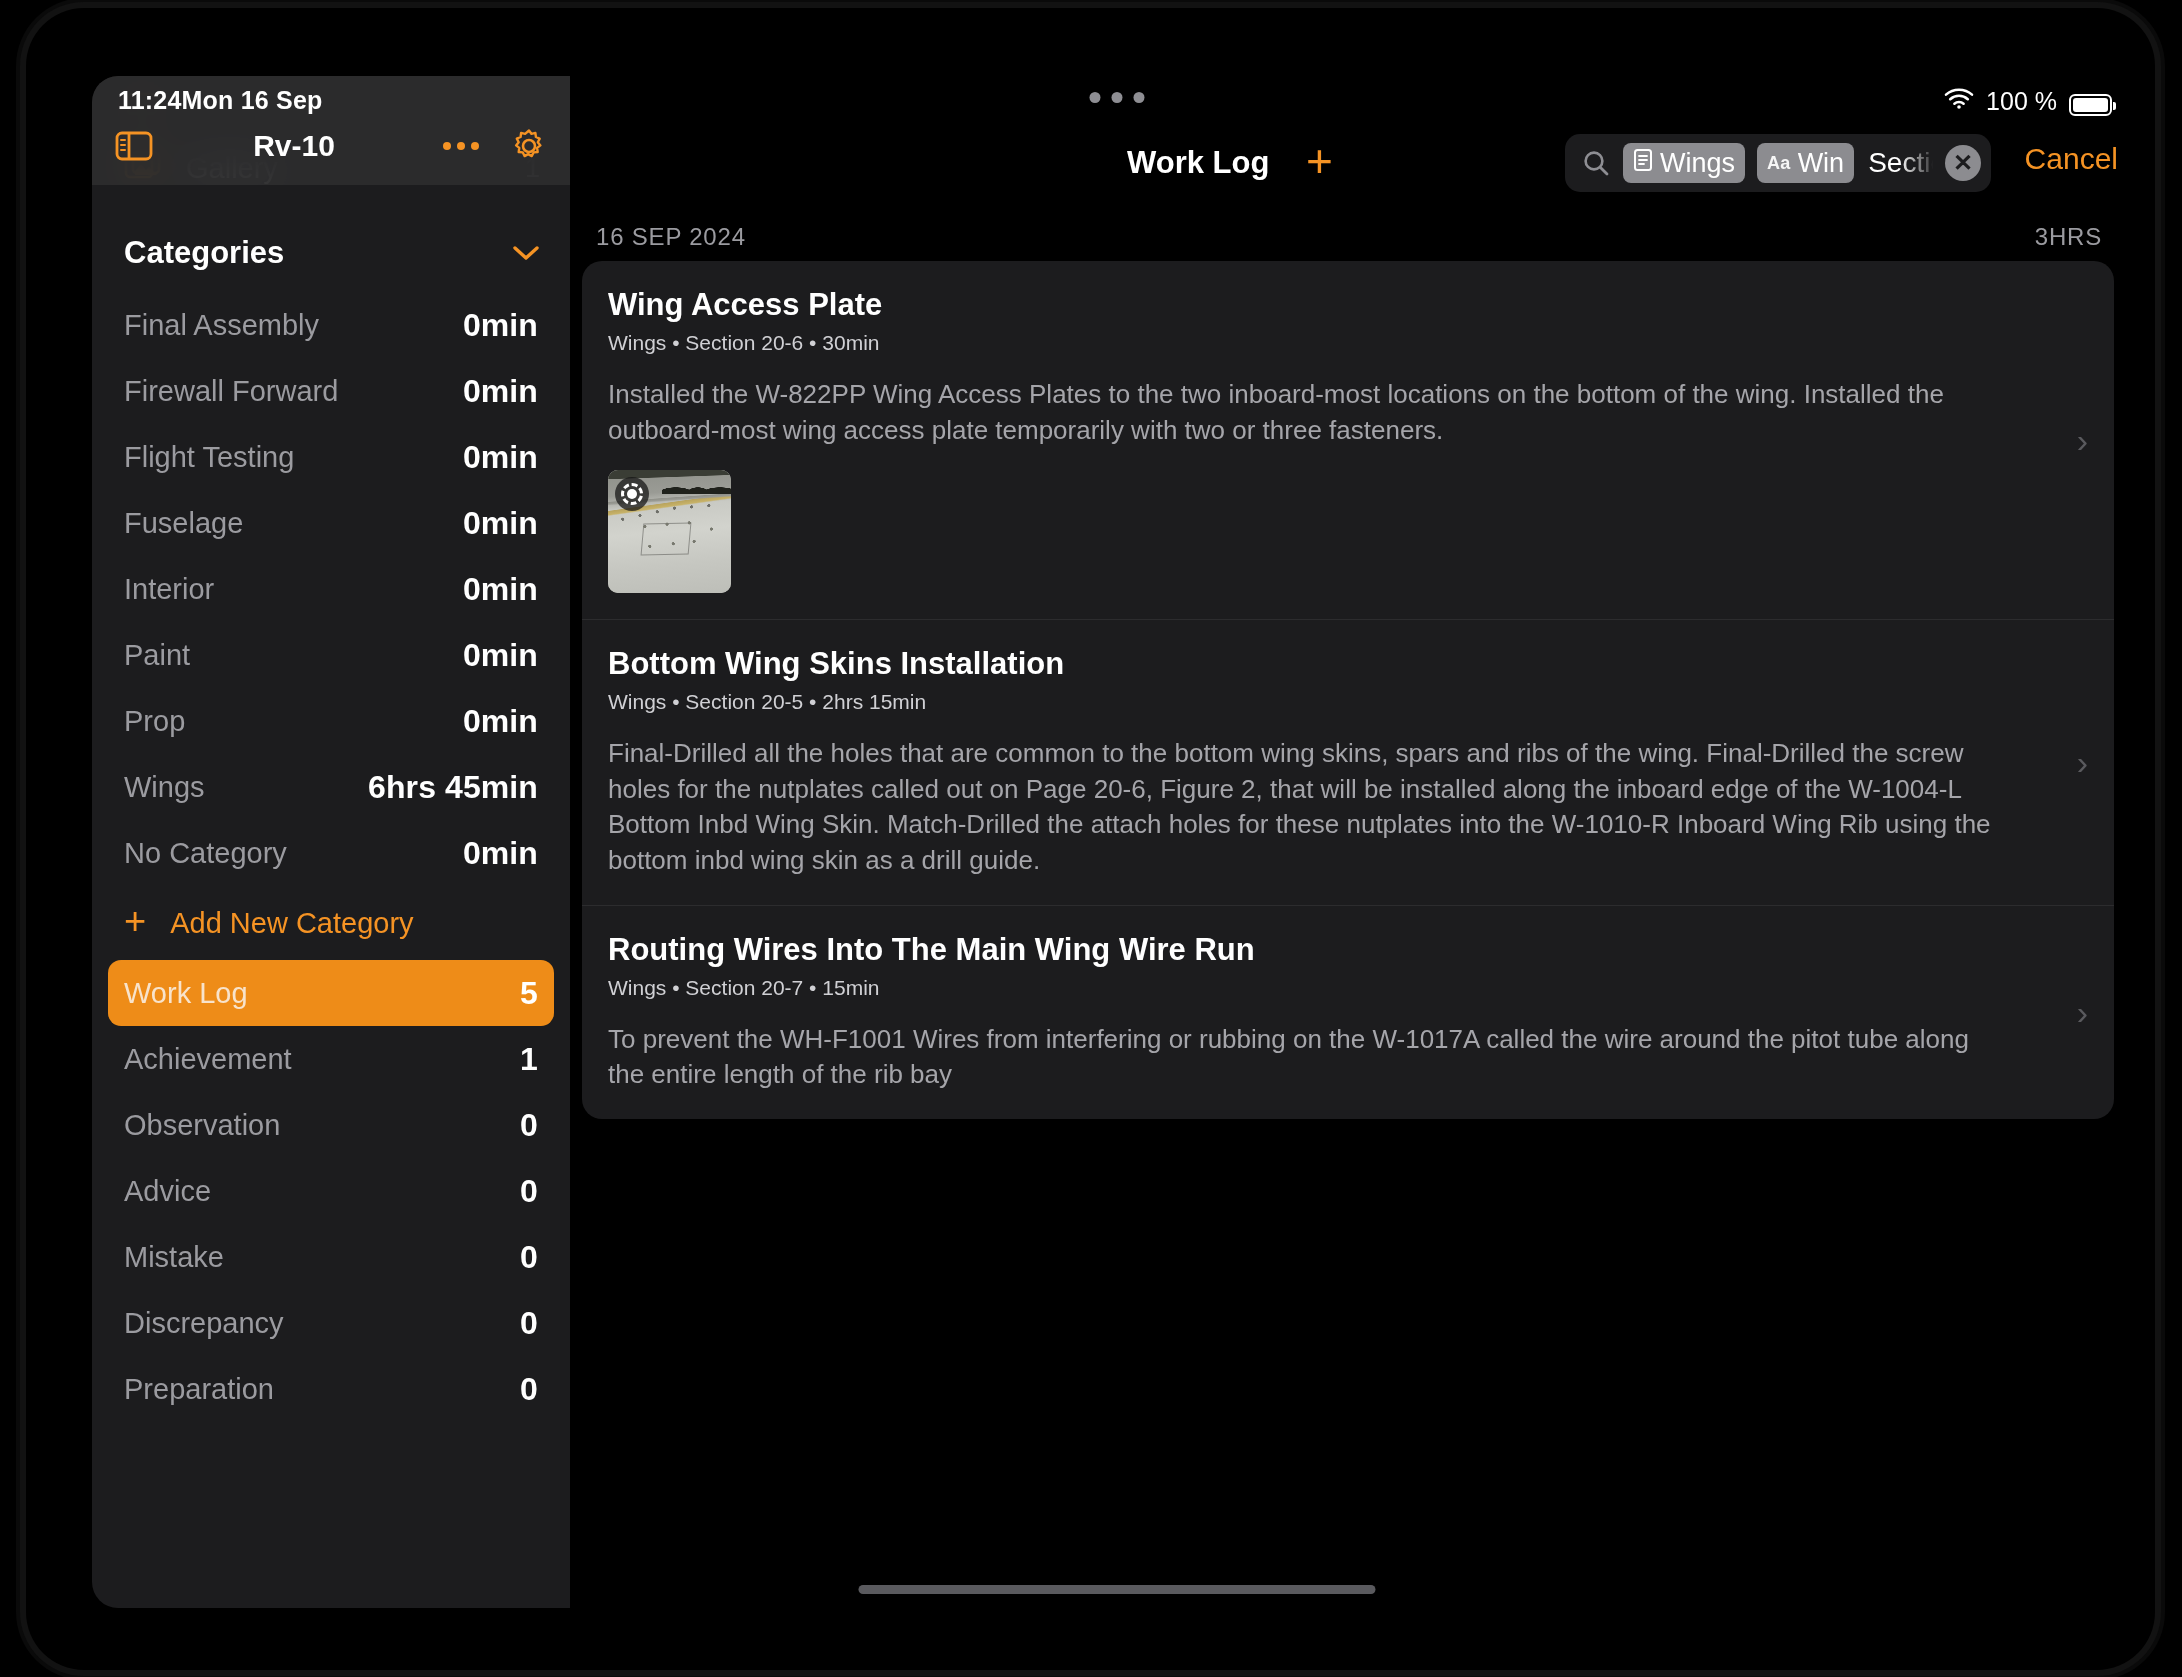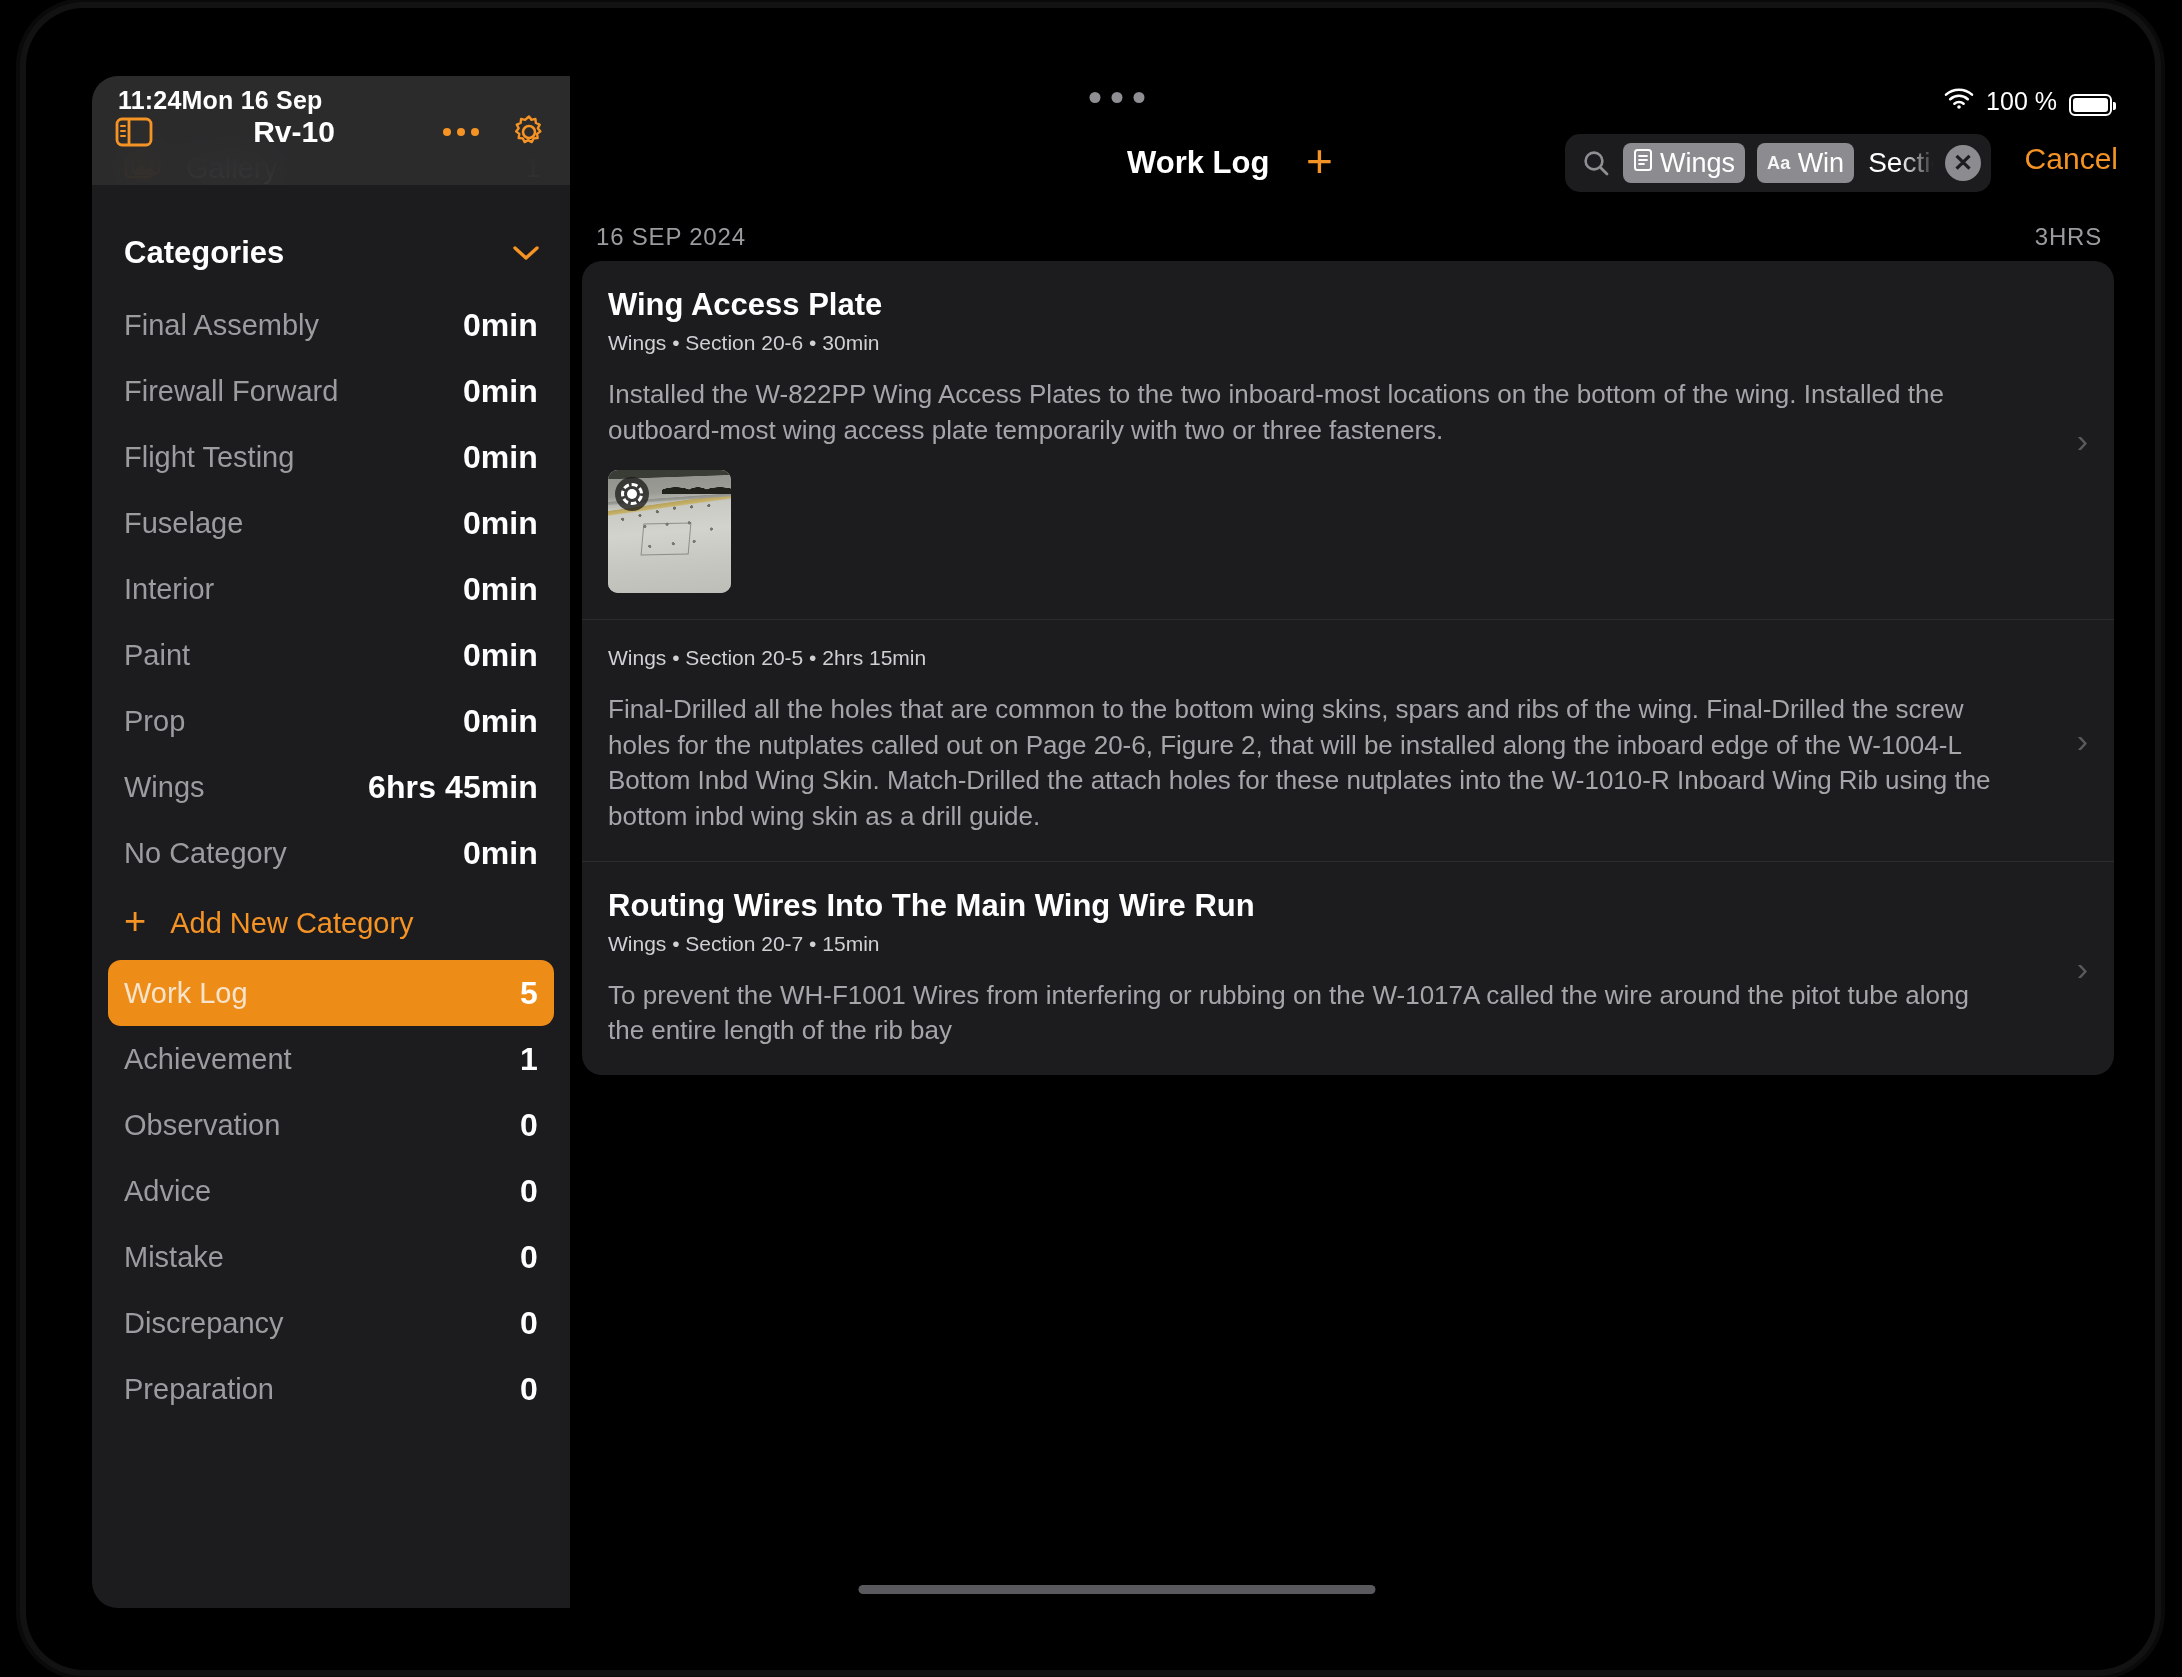--- a/index.html
+++ b/index.html
@@ -126,21 +126,21 @@
   }
   #sidebar-header {
     position: absolute;
     left: 0; top: 0;
     width: 100%;
     height: 109px;
     background: rgba(44,44,46,0.92);
     backdrop-filter: blur(18px);
     z-index: 20;
     display: flex;
-    align-items: center;
+    align-items: flex-end;
     padding: 16px 22px 14px 22px;
   }
   #sidebar-header .hrow {
     display: flex;
     align-items: center;
     width: 100%;
     height: 50px;
   }
   #sidebar-title {
     flex: 1;
@@ -735,20 +735,21 @@
             <div class="live-badge">
               <span class="ring">
                   <span class="core"></span>
                 </span>
             </div>
           </div>
           <span class="rec-chevron">›</span>
         </div>
 
         <div class="record">
+          <div class="rec-title">Bottom Wing Skins Installation</div>
           <div class="rec-meta">Wings • Section 20-5 • 2hrs 15min</div>
           <div class="rec-body">Final-Drilled all the holes that are common to the bottom wing skins, spars and ribs of the wing. Final-Drilled the screw holes for the nutplates called out on Page 20-6, Figure 2, that will be installed along the inboard edge of the W-1004-L Bottom Inbd Wing Skin. Match-Drilled the attach holes for these nutplates into the W-1010-R Inboard Wing Rib using the bottom inbd wing skin as a drill guide.</div>
           <span class="rec-chevron">›</span>
         </div>
 
         <div class="record">
           <div class="rec-title">Routing Wires Into The Main Wing Wire Run</div>
           <div class="rec-meta">Wings • Section 20-7 • 15min</div>
           <div class="rec-body">To prevent the WH-F1001 Wires from interfering or rubbing on the W-1017A called the wire around the pitot tube along the entire length of the rib bay</div>
           <span class="rec-chevron">›</span>

